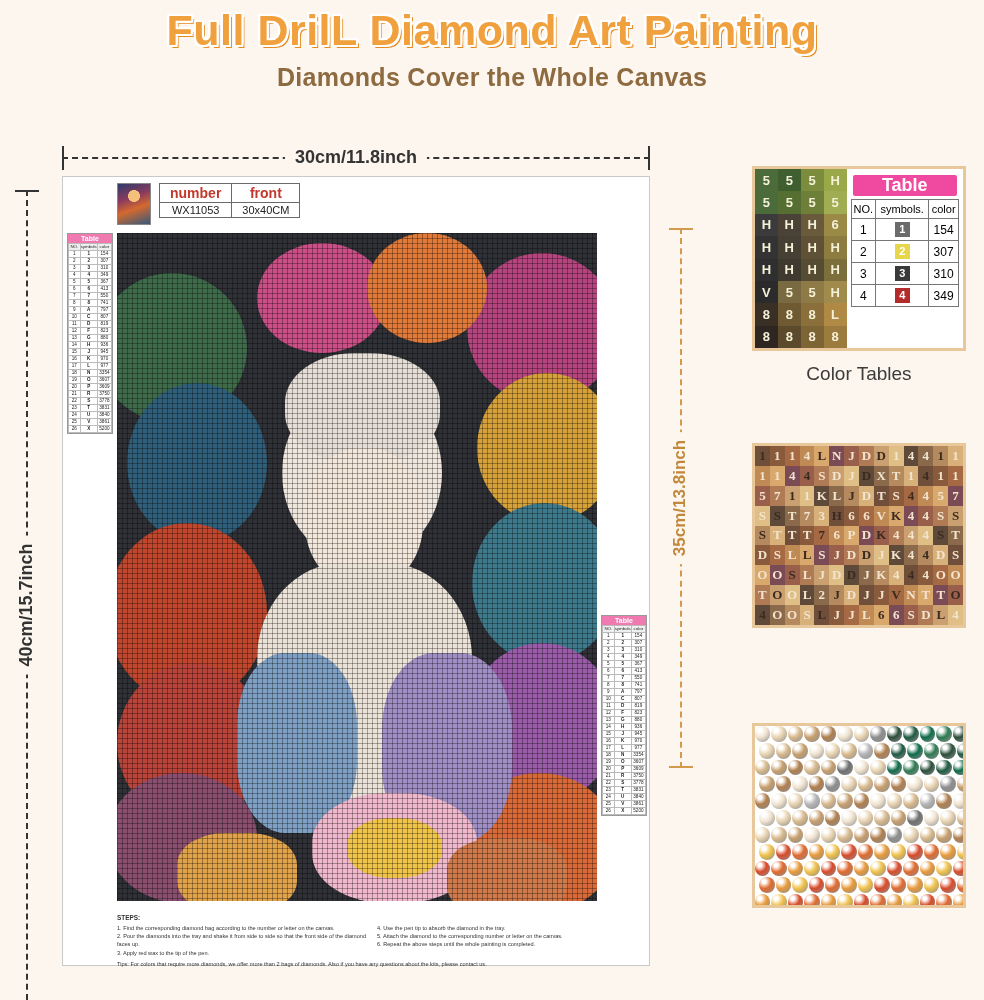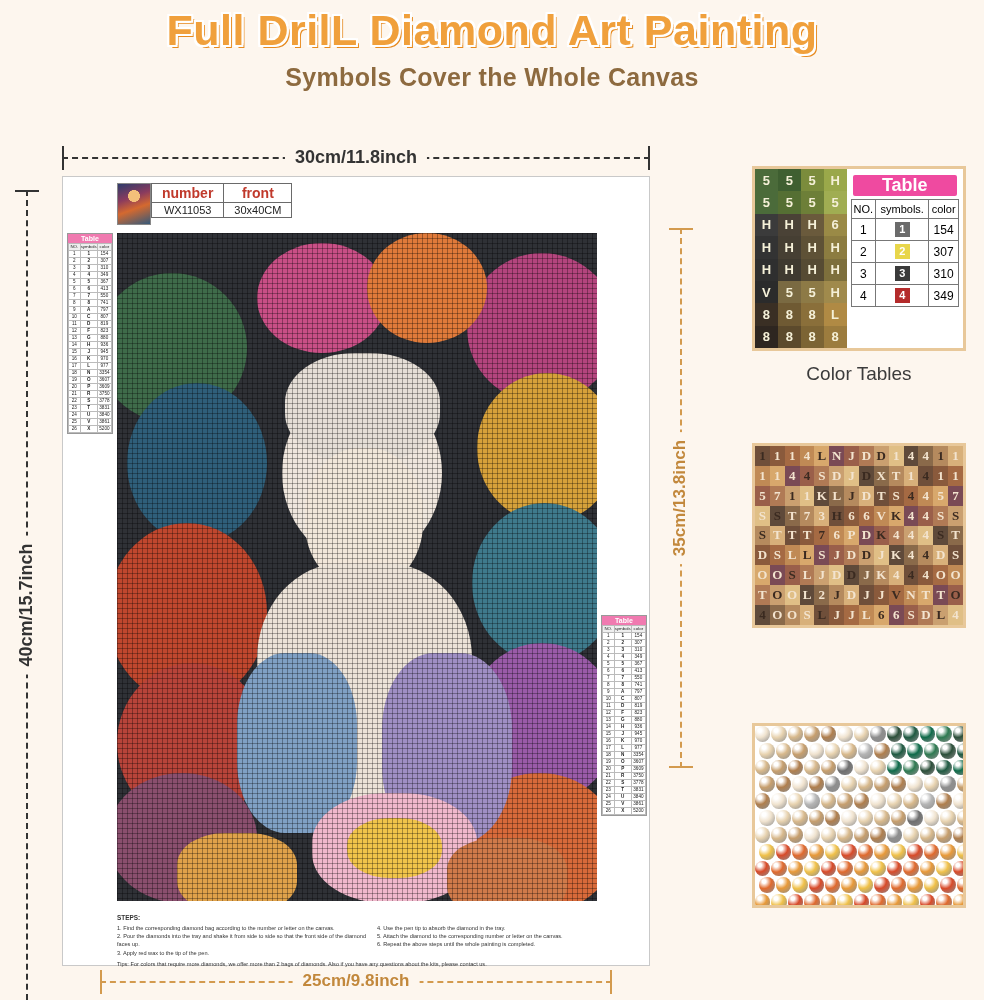--- a/index.html
+++ b/index.html
@@ -79,21 +79,21 @@
   #sheet {
     position:absolute; left:62px; top:38px; width:588px; height:790px;
     background:#fff; border:1px solid #c9c9c9;
   }
   .sheet-head { position:absolute; left:54px; top:6px; height:46px; display:flex; align-items:flex-start; }
   .thumb { width:34px; height:42px; border:1px solid #888;
     background:
       radial-gradient(circle at 50% 30%, #f4c07a 0 18%, transparent 19%),
       linear-gradient(160deg,#2d3b6b 0%, #8a3b5e 35%, #d4692f 60%, #35597a 100%);
   }
-  .spec-table { border-collapse:collapse; font-size:12px; }
+  .spec-table { border-collapse:collapse; margin-left:8px; font-size:12px; }
   .spec-table th, .spec-table td { border:1px solid #6a6a6a; padding:1px 10px; text-align:center; }
   .spec-table th { color:#c0392b; font-weight:bold; font-size:14px; }
   .spec-table td { font-size:11px; color:#222; }
 
   
   .legend {
     position:absolute; background:#fff; border:1px solid #999;
     font-size:4.6px; line-height:1; width:46px;
   }
   .legend .lg-title { background:#f07ab0; color:#fff; text-align:center; font-weight:bold; font-size:7px; padding:1px 0; }
@@ -148,21 +148,21 @@
   .c3 { position:absolute; inset:0; }
   .bead { position:absolute; border-radius:50%; }
 </style>
 </head>
 <body>
 
 <div class="page">
 
   <div class="header">
     <div class="title">Full DrilL Diamond Art Painting</div>
-    <div class="subtitle">Symbols Cover the Whole Canvas</div>
+    <div class="subtitle">Diamonds Cover the Whole Canvas</div>
   </div>
 
   <div class="content">
 
     <div id="top-ruler">
       <div class="line dashline-h"></div>
       <div class="cap-l"></div>
       <div class="cap-r"></div>
       <div class="lbl">30cm/11.8inch</div>
     </div>
@@ -174,26 +174,20 @@
       <div class="lbl">40cm/15.7inch</div>
     </div>
 
     <div id="right-ruler">
       <div class="line"></div>
       <div class="cap-t"></div>
       <div class="cap-b"></div>
       <div class="lbl">35cm/13.8inch</div>
     </div>
 
-    <div id="bottom-ruler">
-      <div class="line"></div>
-      <div class="cap-l"></div>
-      <div class="cap-r"></div>
-      <div class="lbl">25cm/9.8inch</div>
-    </div>
 
     <div id="sheet">
 
       <div class="sheet-head">
         <div class="thumb"></div>
         <table class="spec-table">
           <tbody>
               <tr>
             <th>number</th>
             <th>front</th>

